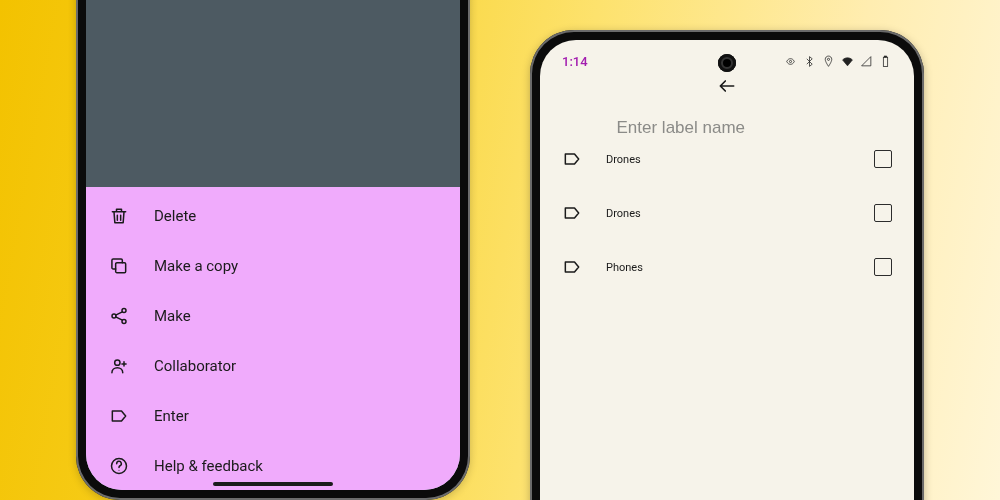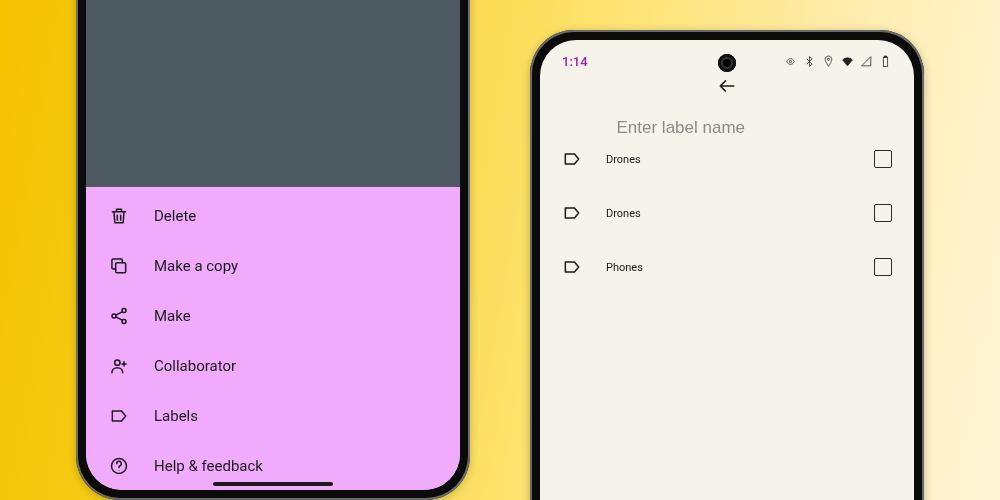--- a/index.html
+++ b/index.html
@@ -155,21 +155,21 @@
           </span>
           <span>Collaborator</span>
         </div>
 
         <div class="menu-item">
           <span class="ico">
             <svg viewBox="0 0 24 24">
                 <path d="M4 6h11l5 6-5 6H4z"></path>
               </svg>
           </span>
-          <span>Labels</span>
+          <span>Enter</span>
         </div>
 
         <div class="menu-item">
           <span class="ico">
             <svg viewBox="0 0 24 24">
                 <circle cx="12" cy="12" r="9"></circle>
                 <path d="M9.2 9.2a2.8 2.8 0 1 1 4 2.5c-1 .6-1.2 1.2-1.2 2.1"></path>
                 <circle cx="12" cy="17" r="0.6" fill="#1b1b1b" stroke="none"></circle>
               </svg>
           </span>

